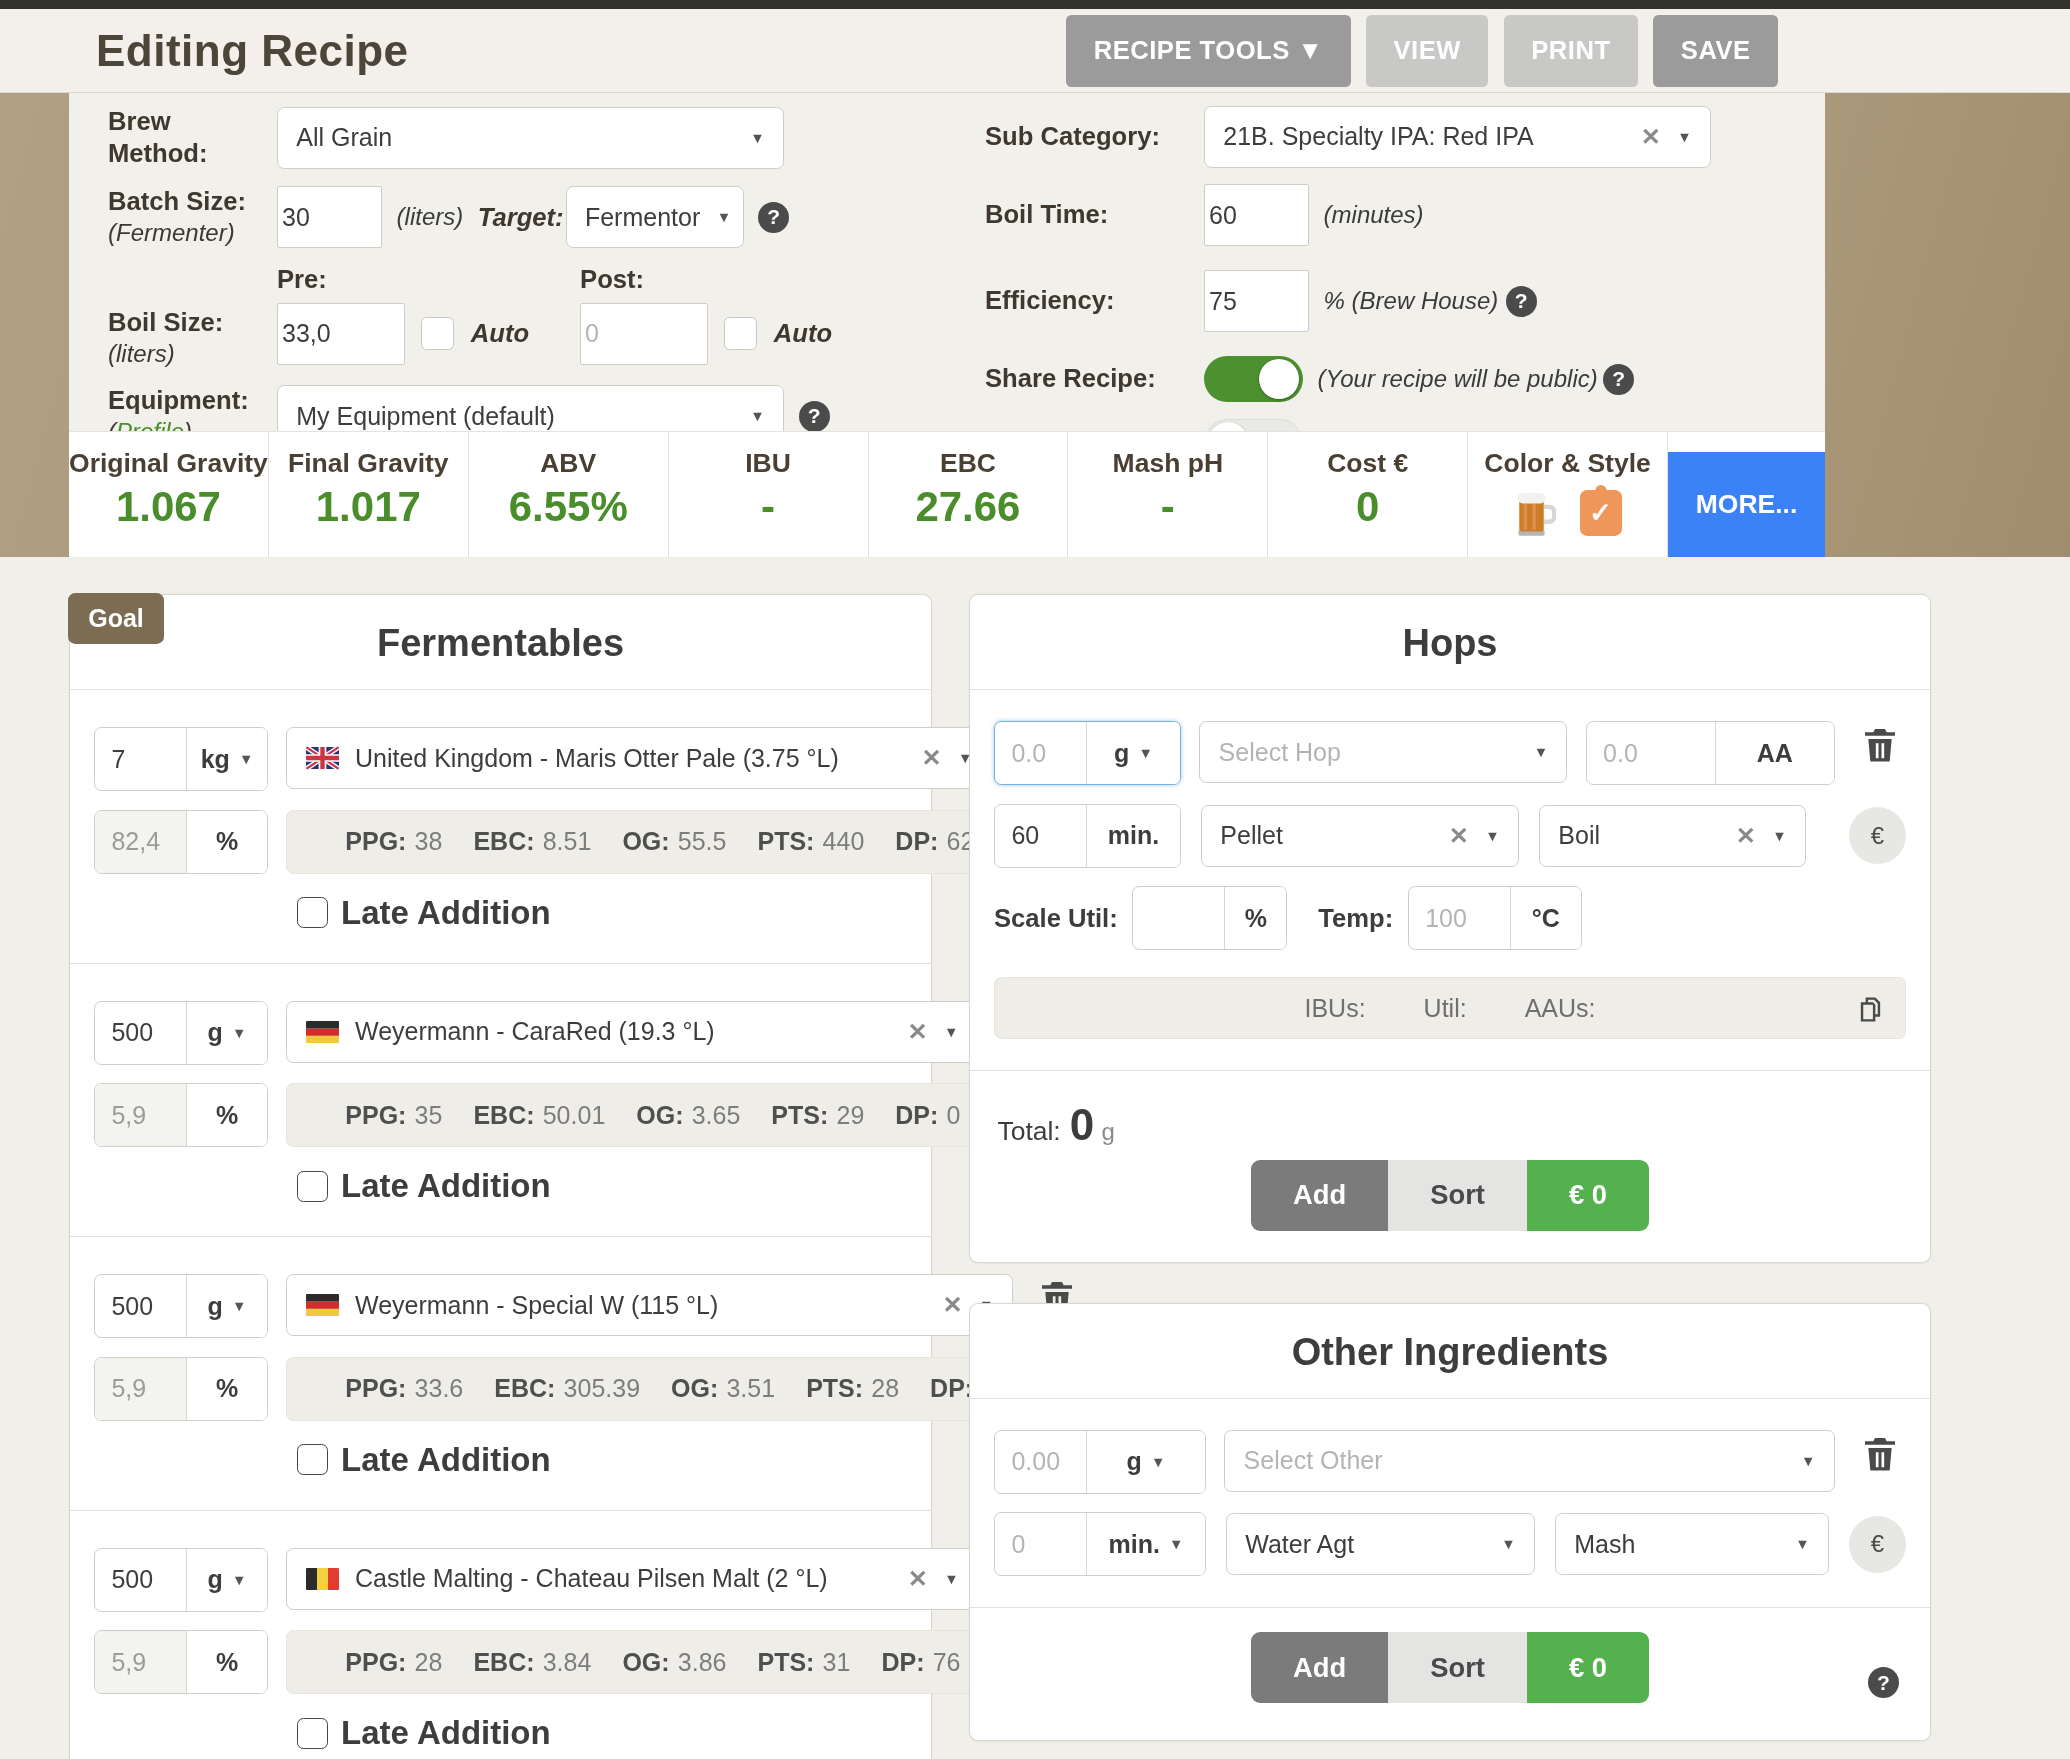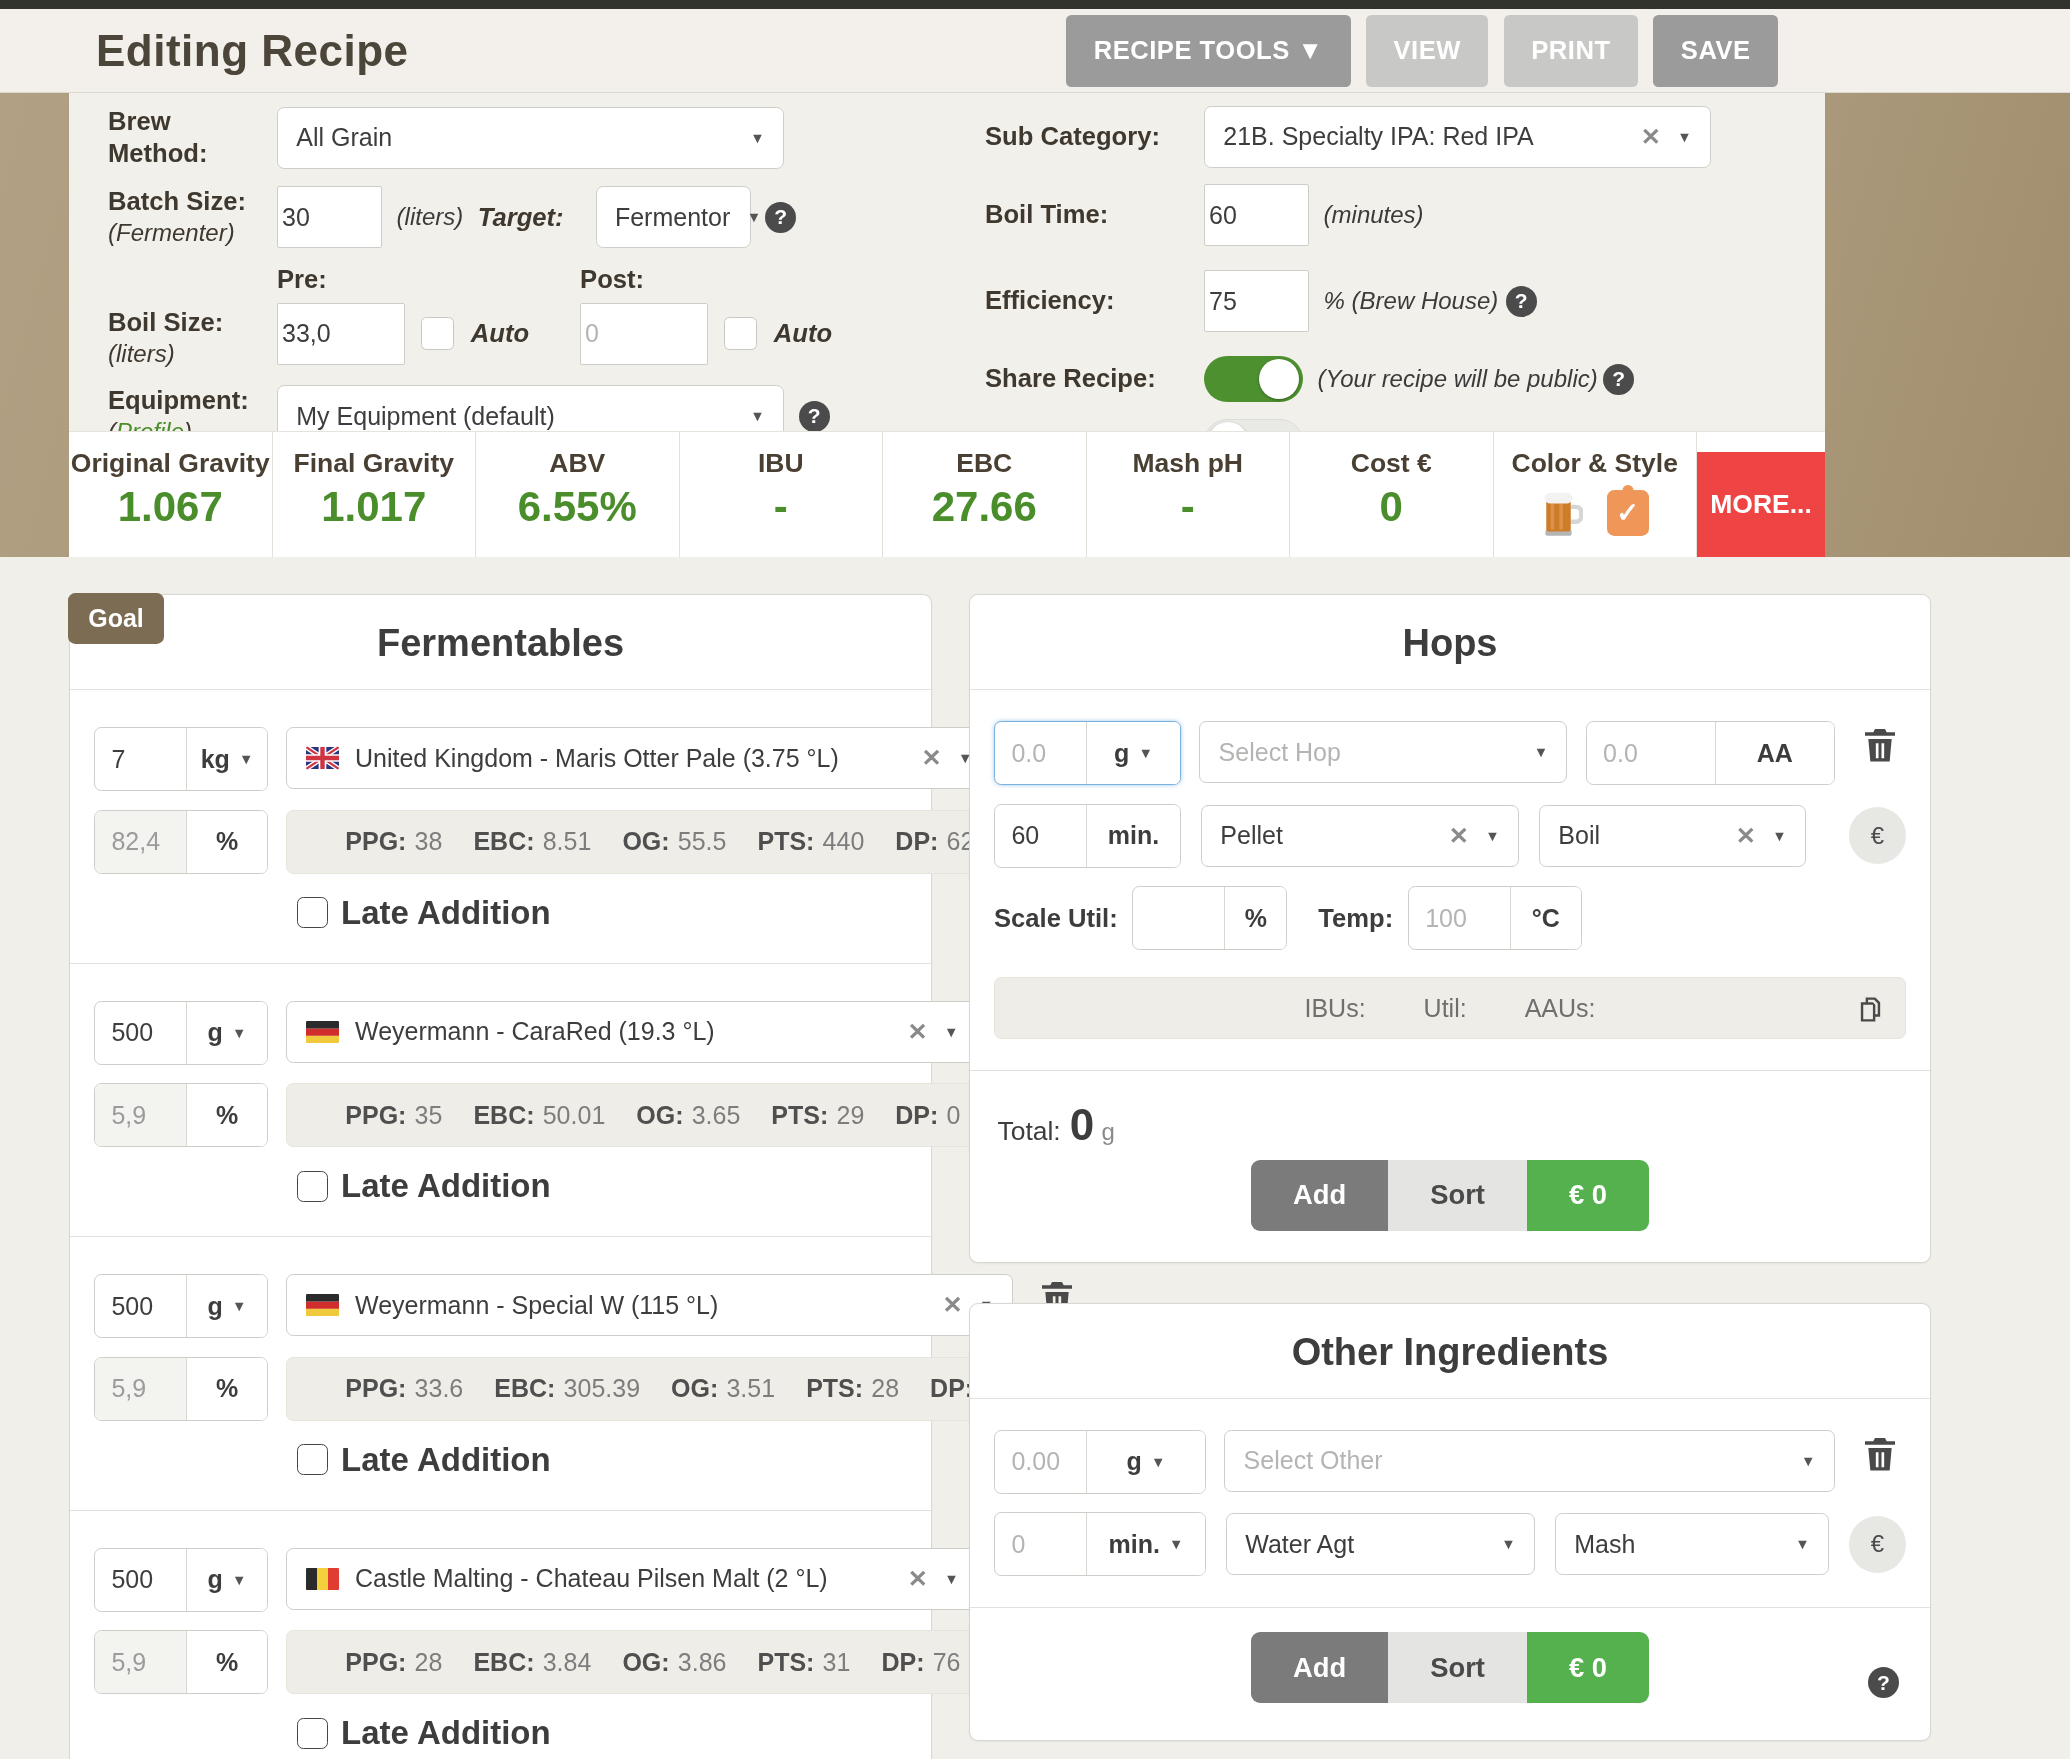--- a/index.html
+++ b/index.html
@@ -59,21 +59,21 @@
     background:#fff;border-top:0.9px solid #e6e3dc;justify-content:center;}
   .stat{flex:1;border-right:0.9px solid #e3e1da;display:flex;flex-direction:column;
     align-items:center;padding-top:16.4px;gap:3.7px;}
   .stat .lab{font-size:26.5px;font-weight:700;color:#493f33;white-space:nowrap;}
   .stat .val{font-size:42px;font-weight:700;color:#4a8d2b;}
   .iconpair{display:flex;align-items:center;gap:24px;margin-top:5.5px;}
   .clip{width:42px;height:46px;background:#ef9659;border-radius:7.3px;position:relative;
     display:flex;align-items:center;justify-content:center;color:#fff;font-size:27.4px;font-weight:700;}
   .clip::before{content:'';position:absolute;top:-4.6px;left:50%;transform:translateX(-50%);
     width:11px;height:11px;border-radius:50%;background:#ef9659;}
-  .more{width:128px;background:#ef4444;color:#fff;display:flex;align-items:center;
+  .more{width:157px;background:#3b82f6;color:#fff;display:flex;align-items:center;
     justify-content:center;font-size:26.5px;font-weight:700;cursor:pointer;margin-top:20px;}
 
   .content{display:flex;gap:37px;padding:37px 246px 0 69px;align-items:flex-start;}
   .card{position:relative;background:#fff;border:0.9px solid #d9d7d1;border-radius:9.1px;
     box-shadow:0 0.9px 1.8px rgba(0,0,0,.05);}
   .col-left{width:863px;flex:none;}
   .col-right{flex:1;display:flex;flex-direction:column;gap:40px;}
   .card-h{text-align:center;padding:27.4px 0 24px;font-size:38px;font-weight:700;
     color:#3d3d3d;border-bottom:0.9px solid #e4e2dd;}
   .badge{position:absolute;top:-1.8px;left:-1.8px;background:#7c6c54;color:#fff;font-weight:700;
@@ -153,21 +153,21 @@
         </div>
       </div>
       <div class="frowline">
         <div class="flabel">
           <div>Batch Size:</div>
           <div class="sub">(Fermenter)</div>
         </div>
         <input class="tinput" style="width: 105px;" value="30">
         <span class="note">(liters)</span>
         <span class="cbl" style="margin-left:14.6px">Target:</span>
-        <div class="selbox" style="width:155px;margin-left:32px">
+        <div class="selbox" style="width:178px;margin-left:2px">
           <span>Fermentor</span>
           <span class="caret mla">▼</span>
         </div>
         <span class="help">?</span>
       </div>
       <div class="frowline" style="align-items:flex-start;margin-top:5.5px">
         <div class="flabel" style="padding-top:42px">
           <div>Boil Size:</div>
           <div class="sub">(liters)</div>
         </div>

